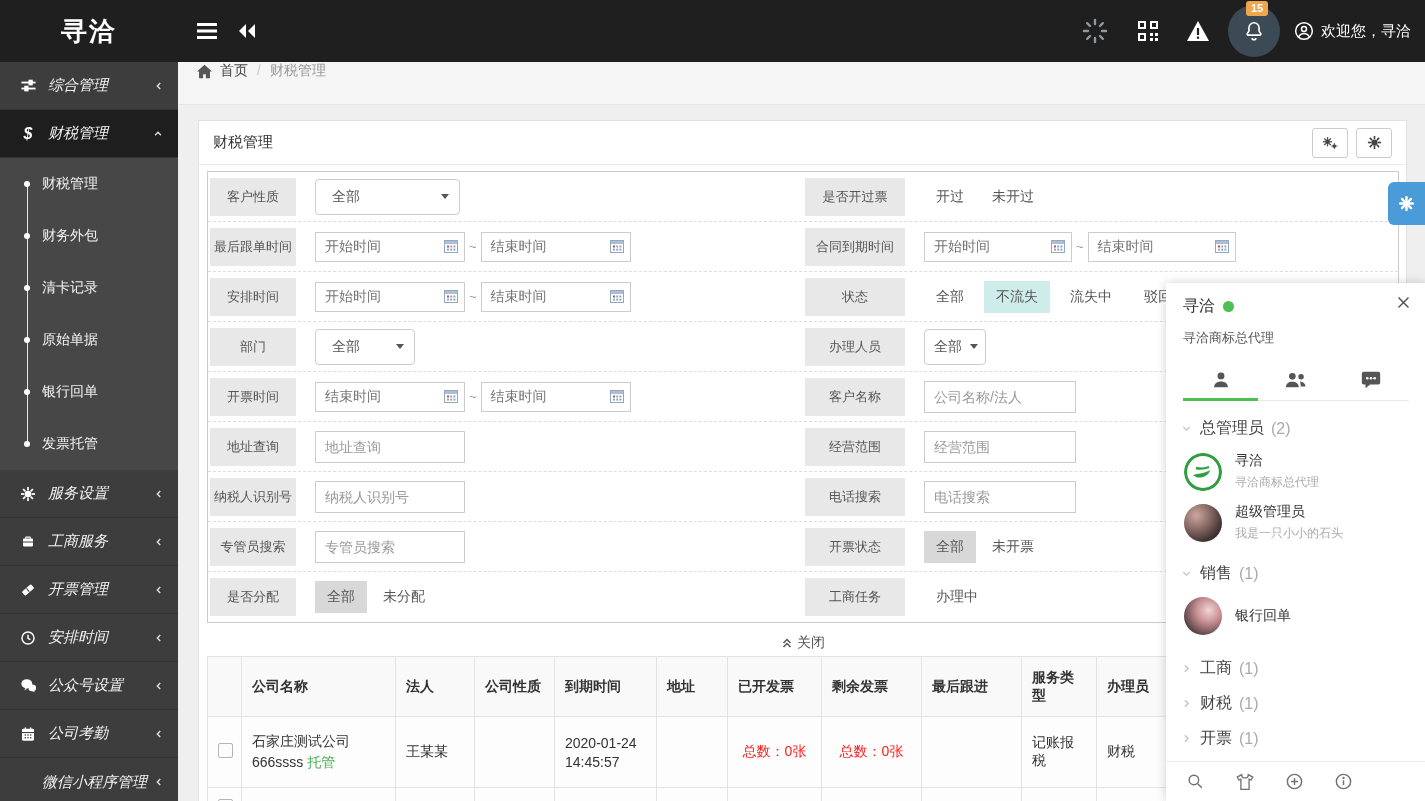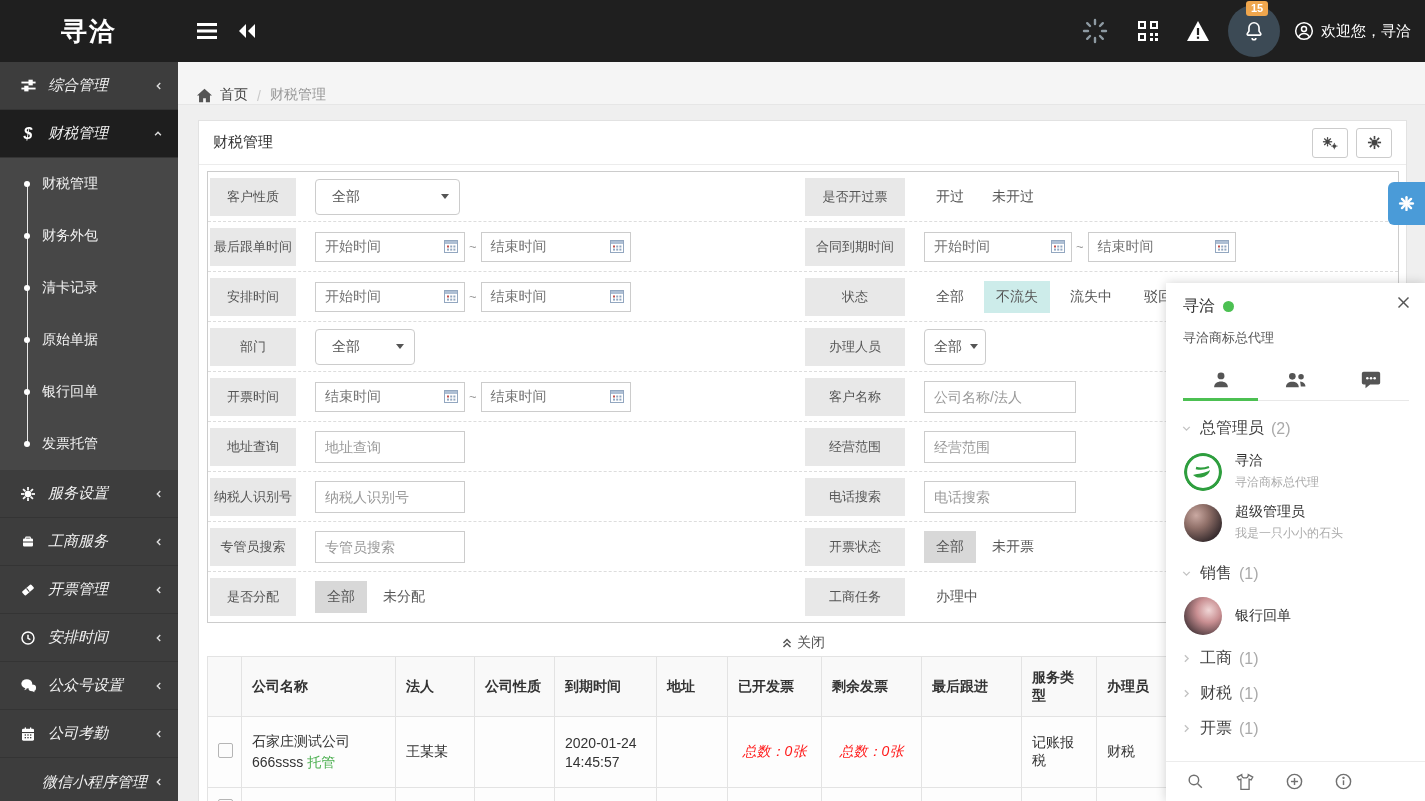--- a/index.html
+++ b/index.html
@@ -33,21 +33,21 @@
   .side-item .s-chev { color:#ddd; }
   .side-item.active { background:#1e1e1e; }
   .submenu { background:#474747; position:relative; }
   .submenu::before { content:""; position:absolute; left:27px; top:26px; bottom:26px; width:1px; background:#e8e8e8; }
   .sub-item { height:52px; display:flex; align-items:center; color:#f3f3f3; font-size:14px; padding-left:42px; cursor:pointer; position:relative; }
   .sub-item::before { content:""; position:absolute; left:24px; top:23px; width:6px; height:6px; border-radius:50%; background:#fff; }
   .dollar { font-size:16px; font-weight:bold; color:#fff; }
 
   
   .breadcrumb { position:absolute; left:178px; top:62px; width:1247px; height:43px; background:#f5f5f5; border-bottom:1px solid #e6e6e6;
-                display:flex; align-items:flex-end; padding-left:18px; font-size:14px; }
+                display:flex; align-items:flex-start; padding-left:18px; font-size:14px; }
   .breadcrumb .bc-home { display:flex; align-items:center; gap:7px; color:#444; cursor:pointer; }
   .bc-sep { color:#c9c9c9; margin:0 9px; }
   .bc-cur { color:#979797; }
 
   
   .panel { position:absolute; left:198px; top:120px; width:1209px; height:690px; background:#fff; border:1px solid #e2e2e2; z-index:5; }
   .panel-hd { height:44px; border-bottom:1px solid #ececec; display:flex; align-items:center; padding:0 14px; }
   .panel-title { font-size:15px; color:#333; }
   .panel-btns { margin-left:auto; display:flex; gap:8px; }
   .pbtn { width:36px; height:30px; background:#fff; border:1px solid #ccc; border-radius:3px; display:flex; align-items:center; justify-content:center;
@@ -82,21 +82,21 @@
 
   
   .tbl-wrap { position:absolute; left:8px; top:535px; width:1192px; }
   table { border-collapse:collapse; width:100%; table-layout:fixed; background:#fdfdfd; }
   th,td { border:1px solid #e3e3e3; font-size:14px; color:#333; padding:6px 10px; text-align:left; vertical-align:middle; overflow:hidden; }
   th { height:60px; font-weight:bold; background:#f9f9f9; }
   td { height:71px; }
   .tr-empty td { height:40px; }
   .c-check { text-align:center; }
   .chk { display:inline-block; width:15px; height:15px; border:1px solid #b5b5b5; border-radius:2px; background:#fcfcfc; cursor:pointer; }
-  .red { color:#ff1a1a; text-align:center;font-style:italic; }
+  .red { color:#ff1a1a; text-align:center; }
   td.red { text-align:center; }
   .tag-green { color:#4caf50; }
   .cell-sub { margin-top:3px; }
 
   
   .fab { position:absolute; right:0; top:182px; width:37px; height:43px; background:#4a9bd8; border-radius:6px 0 0 6px;
          display:flex; align-items:center; justify-content:center; z-index:40; cursor:pointer; color:#fff; }
 
   
   .chat { position:absolute; left:1166px; top:283px; width:259px; height:518px; background:#fff; z-index:50;
@@ -878,21 +878,21 @@
       <span>销售</span>
       <span class="cnt">(1)</span>
     </div>
     <div class="member">
       <span class="avatar photo2"></span>
       <div>
           <div class="m-name">银行回单</div>
         </div>
     </div>
 
-    <div class="cgroup" style="margin-top:0">
+    <div class="cgroup" style="margin-top:10px">
       <span class="gchev">
           <svg width="13" height="13" viewBox="0 0 24 24" fill="none" stroke="#c4c4c4" stroke-width="2.6">
             <polyline points="9 6 15 12 9 18"></polyline>
           </svg>
         </span>
       <span>工商</span>
       <span class="cnt">(1)</span>
     </div>
     <div class="cgroup">
       <span class="gchev">

